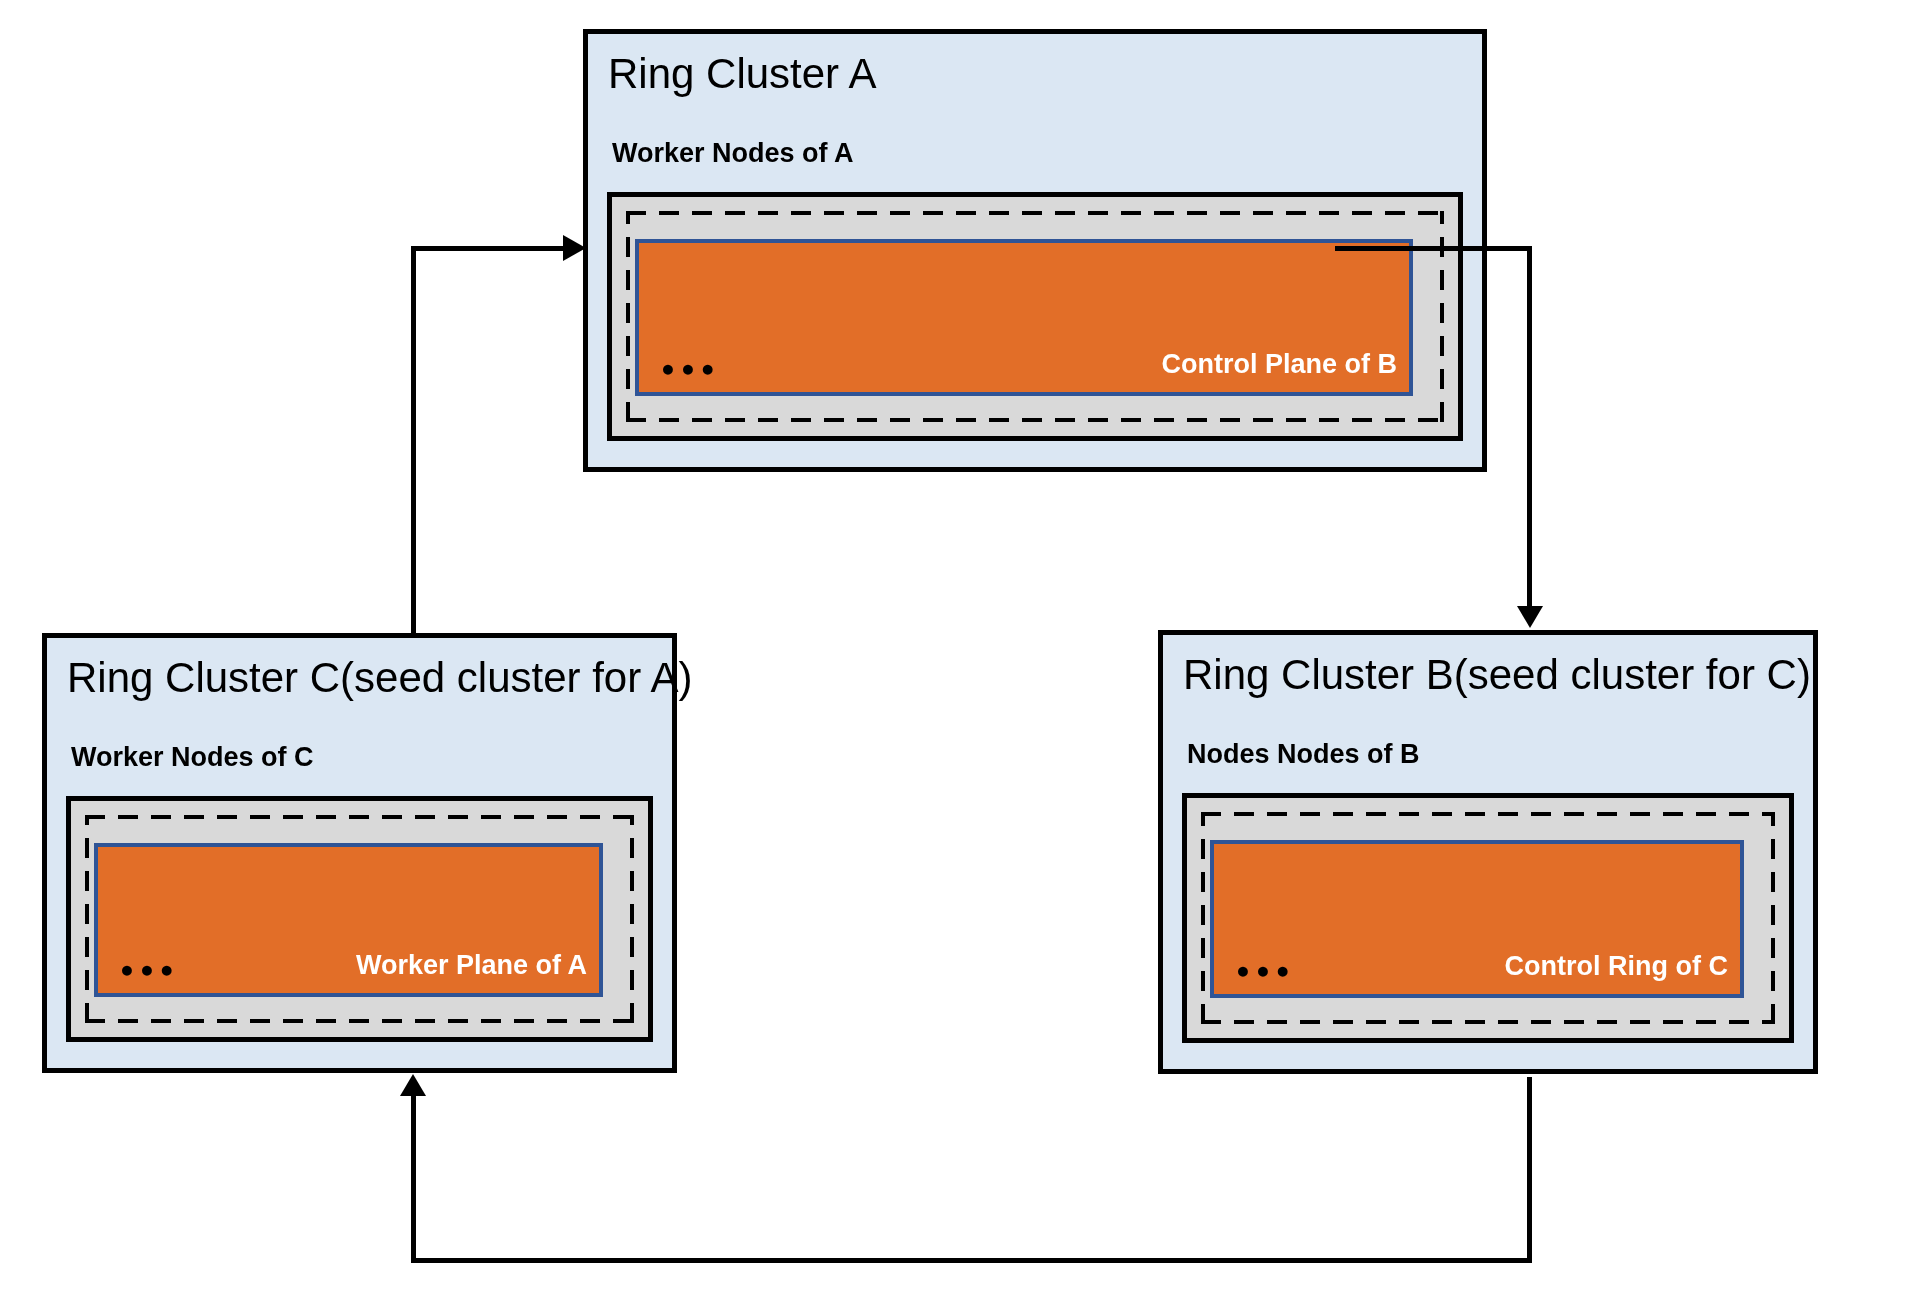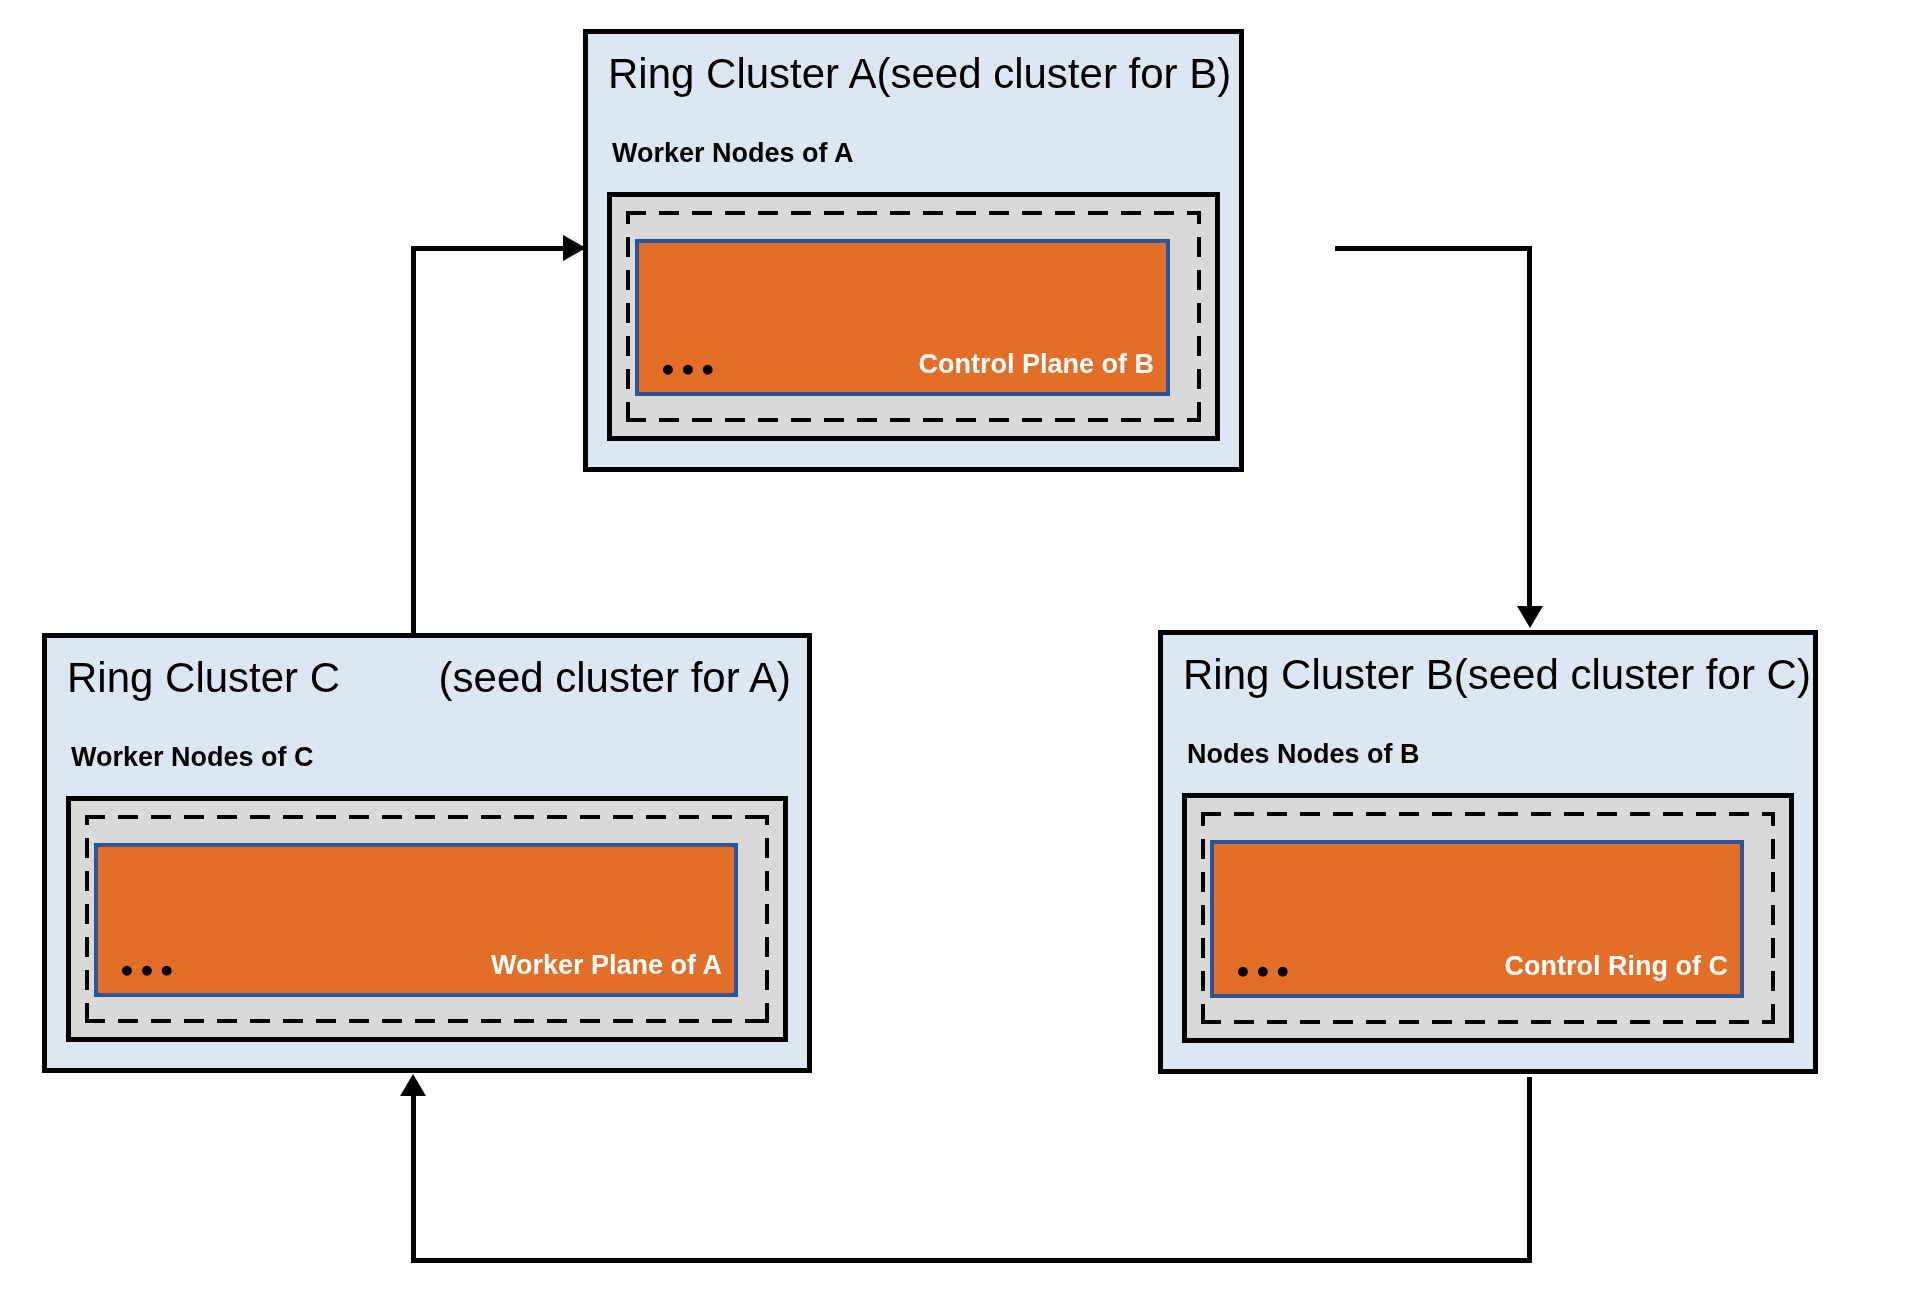--- a/index.html
+++ b/index.html
@@ -16,23 +16,23 @@
     color: #000;
   }
 
   
   .cluster {
     position: absolute;
     box-sizing: border-box;
     background: var(--cluster-bg, #dbe7f3);
     border: 5px solid var(--line, #000);
   }
-  .cluster.pos-a { left: 583px; top: 29px;  width: 661px; height: 443px; }
+  .cluster.pos-a { left: 583px; top: 29px;  width: 904px; height: 443px; }
   .cluster.pos-b { left: 1158px; top: 630px; width: 660px; height: 444px; }
-  .cluster.pos-c { left: 42px;  top: 633px; width: 770px; height: 440px; }
+  .cluster.pos-c { left: 42px;  top: 633px; width: 635px; height: 440px; }
 
   .title-row {
     position: absolute;
     top: 14px; left: 20px; right: 16px;
     display: flex;
     justify-content: space-between;
     align-items: baseline;
     font-size: 42px;
     line-height: 1.25;
     white-space: nowrap;
@@ -127,21 +127,20 @@
   .eca-v  { left: 411px; top: 248px; width: 5px; height: 385px; }
   .eca-h  { left: 411px; top: 246px; width: 152px; height: 5px; }
   .eca-hd { left: 563px; top: 235px; }
 </style>
 </head>
 <body>
 
 <section class="cluster pos-a">
   <div class="title-row">
     <span>Ring Cluster A</span>
-    <span>(seed cluster for B)</span>
   </div>
   <div class="worker-label">Worker Nodes of A</div>
   <div class="node-box">
     <div class="dashed-area">
       <div class="control-plane">
         <span class="ellipsis">●●●</span>
         <span class="cp-label">Control Plane of B</span>
       </div>
     </div>
   </div>

